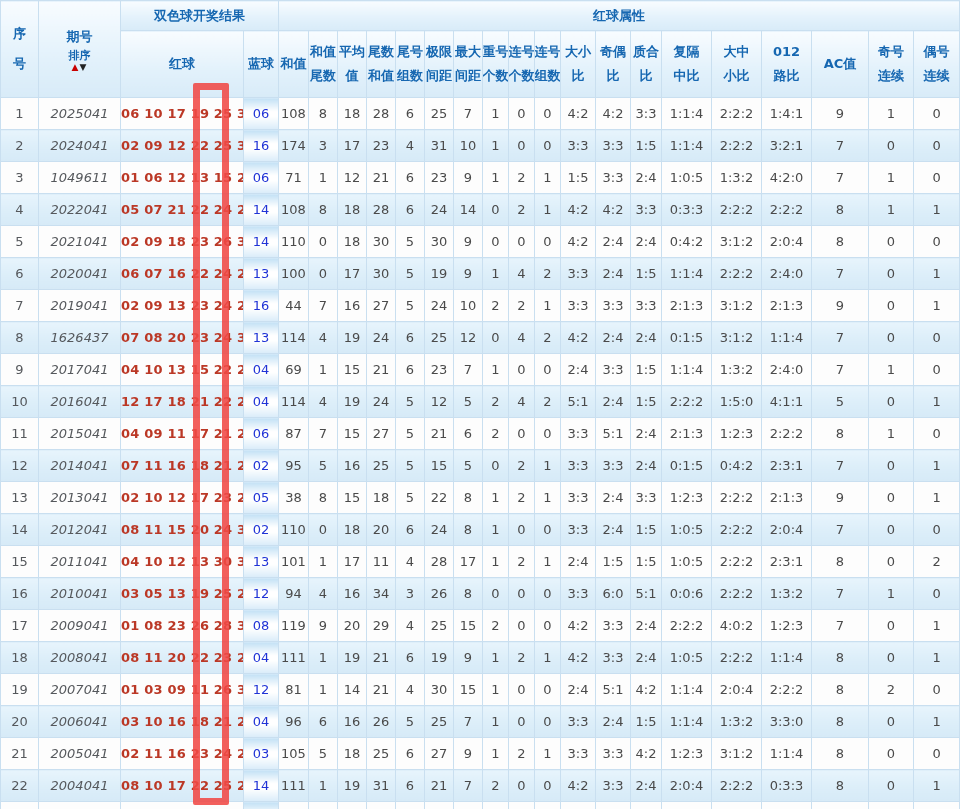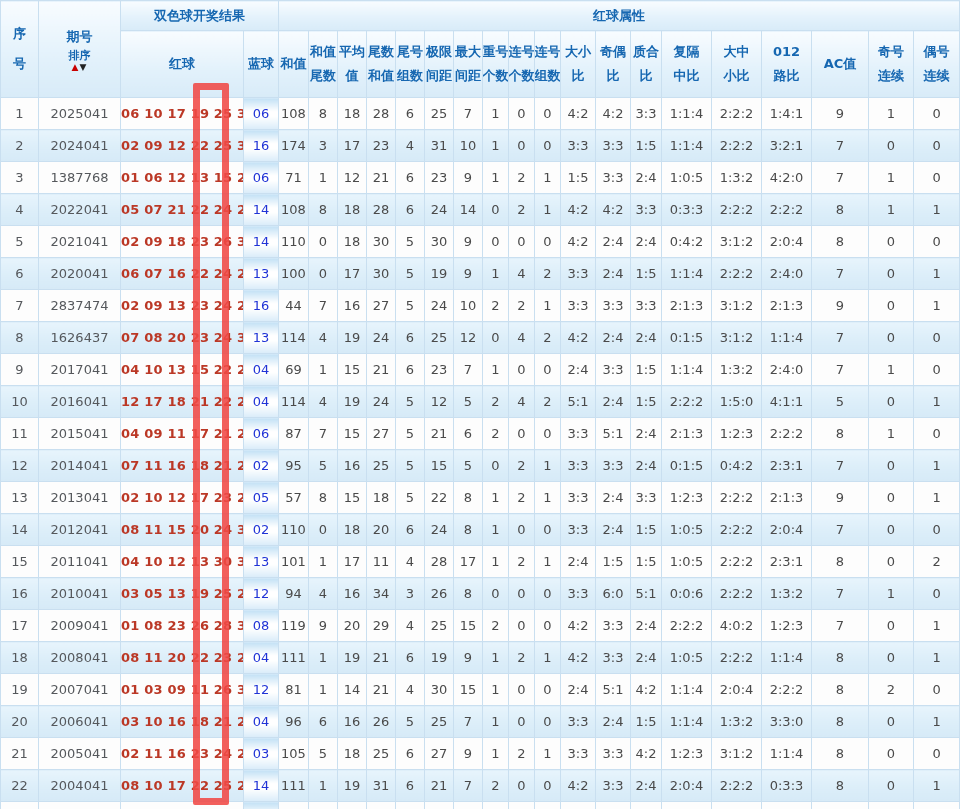--- a/index.html
+++ b/index.html
@@ -13,21 +13,21 @@
   .stack{display:flex;flex-direction:column;justify-content:center;align-items:center;height:100%;}
   .stack .ln{line-height:24px;}
   .seq-head .ln{line-height:30px;}
   .paixu{font-size:11px;line-height:13px;color:#1667b1;font-family:Liberation Serif, serif;}
   .arrows{font-size:9px;line-height:11px;letter-spacing:1px;cursor:pointer;}
   .arrows .up{color:#c80000;}
   .arrows .down{color:#222;}
   tbody td{height:31px;font-size:13px;color:#4a4a4a;background:#fdfdfd;}
   tbody tr.alt td{background:linear-gradient(180deg,#e7f4fc 0%,#dceef9 55%,#d6eaf7 100%);}
   td.seq{color:#55585c;}
-  td.period{color:#55585c;}
+  td.period{color:#55585c;font-style:italic;}
   td.reds{color:#bb3826;font-weight:bold;letter-spacing:0.2px;}
   td.blueball{font-weight:normal;color:#2033d6;background:linear-gradient(180deg,#c3e1f5 0%,#ffffff 42%,#ffffff 58%,#d9ecf9 100%) !important;}
   .highlight-rect{position:absolute;left:193px;top:83px;width:36px;height:722px;border:7px solid rgba(240,73,70,0.88);box-sizing:border-box;border-radius:2px;pointer-events:none;}
 </style>
 </head>
 <body>
 
 <div class="wrap">
   <table>
     <colgroup id="cols">
@@ -236,21 +236,21 @@
           <td>1:5</td>
           <td>1:1:4</td>
           <td>2:2:2</td>
           <td>3:2:1</td>
           <td>7</td>
           <td>0</td>
           <td>0</td>
         </tr>
         <tr class="">
           <td class="seq">3</td>
-          <td class="period">1387768</td>
+          <td class="period">1049611</td>
           <td class="reds">01 06 12 13 15 24</td>
           <td class="blueball">06</td>
           <td>71</td>
           <td>1</td>
           <td>12</td>
           <td>21</td>
           <td>6</td>
           <td>23</td>
           <td>9</td>
           <td>1</td>
@@ -336,21 +336,21 @@
           <td>1:5</td>
           <td>1:1:4</td>
           <td>2:2:2</td>
           <td>2:4:0</td>
           <td>7</td>
           <td>0</td>
           <td>1</td>
         </tr>
         <tr class="">
           <td class="seq">7</td>
-          <td class="period">2837474</td>
+          <td class="period">2019041</td>
           <td class="reds">02 09 13 23 24 26</td>
           <td class="blueball">16</td>
           <td>44</td>
           <td>7</td>
           <td>16</td>
           <td>27</td>
           <td>5</td>
           <td>24</td>
           <td>10</td>
           <td>2</td>
@@ -489,21 +489,21 @@
           <td>2:3:1</td>
           <td>7</td>
           <td>0</td>
           <td>1</td>
         </tr>
         <tr class="">
           <td class="seq">13</td>
           <td class="period">2013041</td>
           <td class="reds">02 10 12 17 23 24</td>
           <td class="blueball">05</td>
-          <td>57</td>
+          <td>38</td>
           <td>8</td>
           <td>15</td>
           <td>18</td>
           <td>5</td>
           <td>22</td>
           <td>8</td>
           <td>1</td>
           <td>2</td>
           <td>1</td>
           <td>3:3</td>

